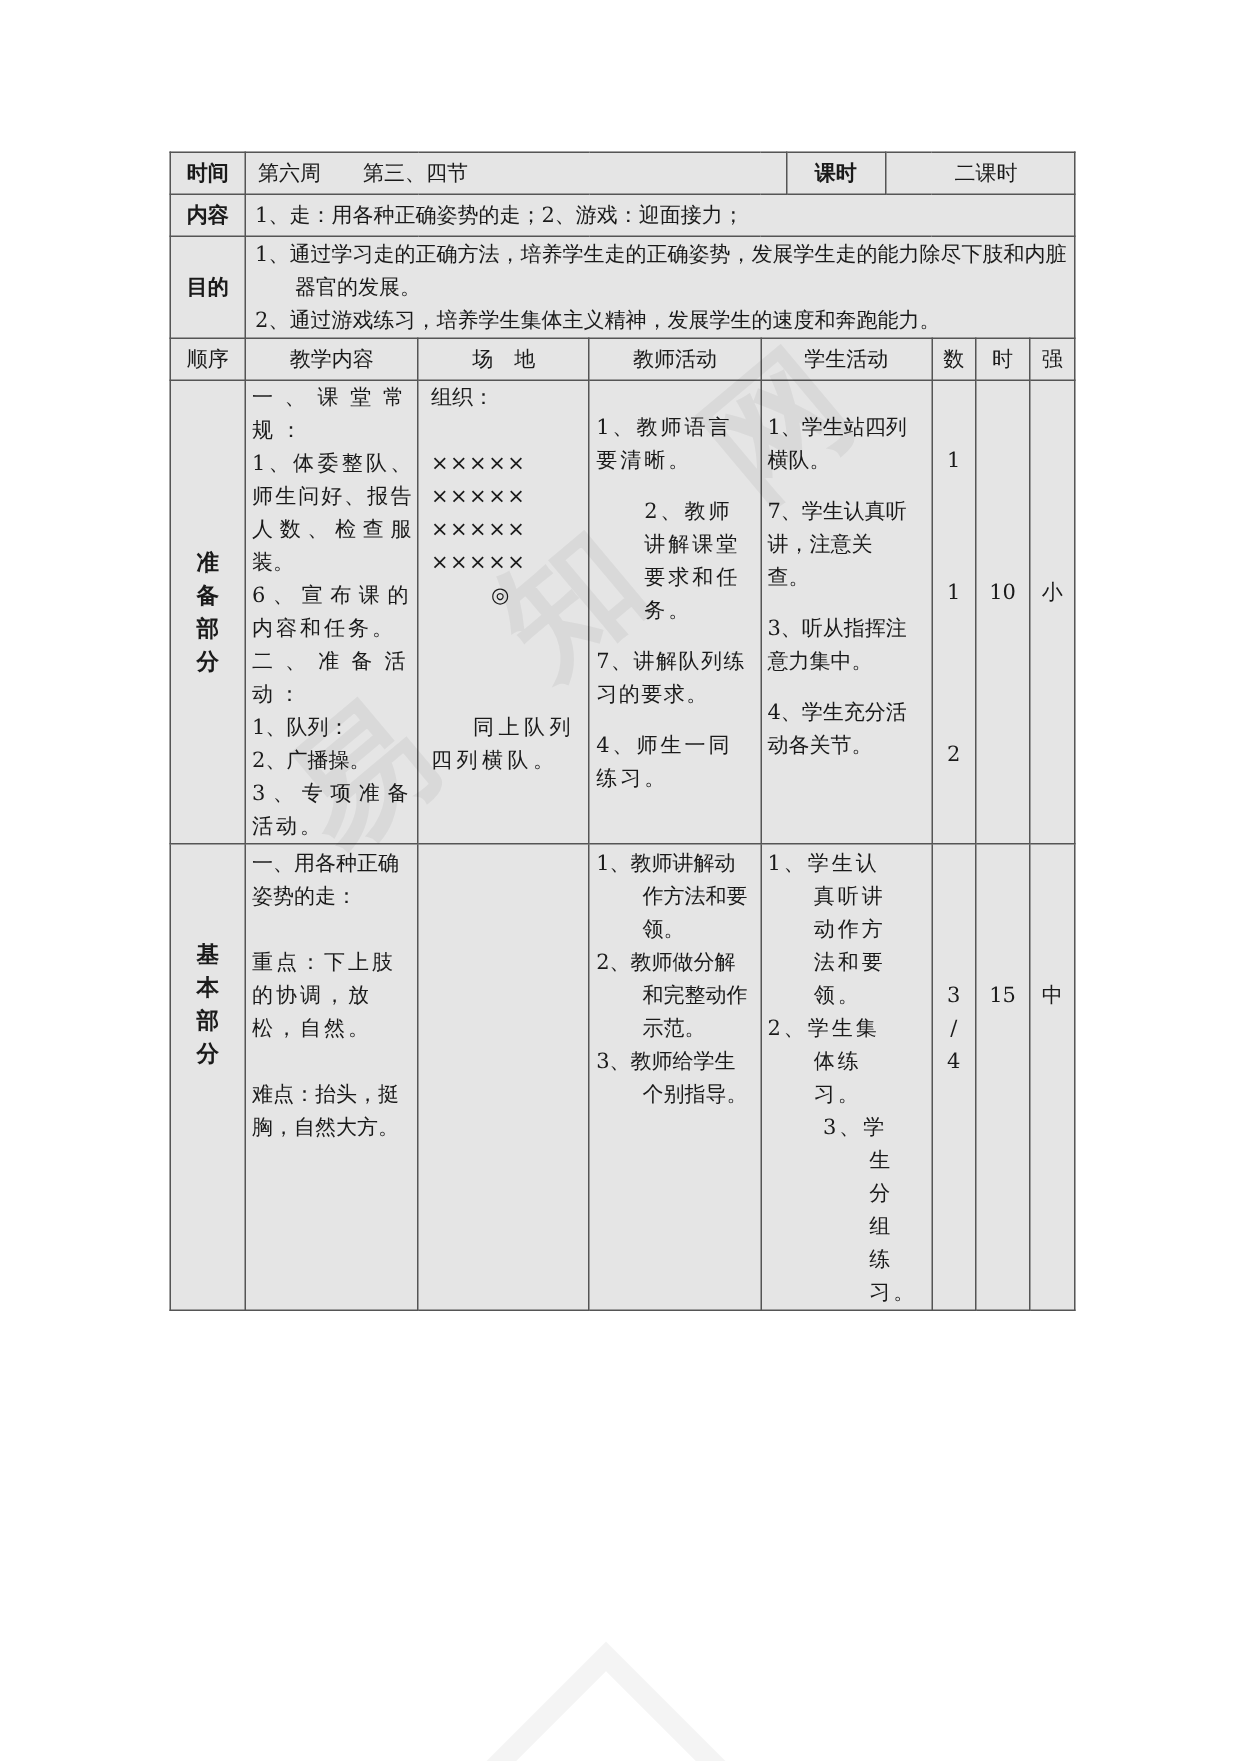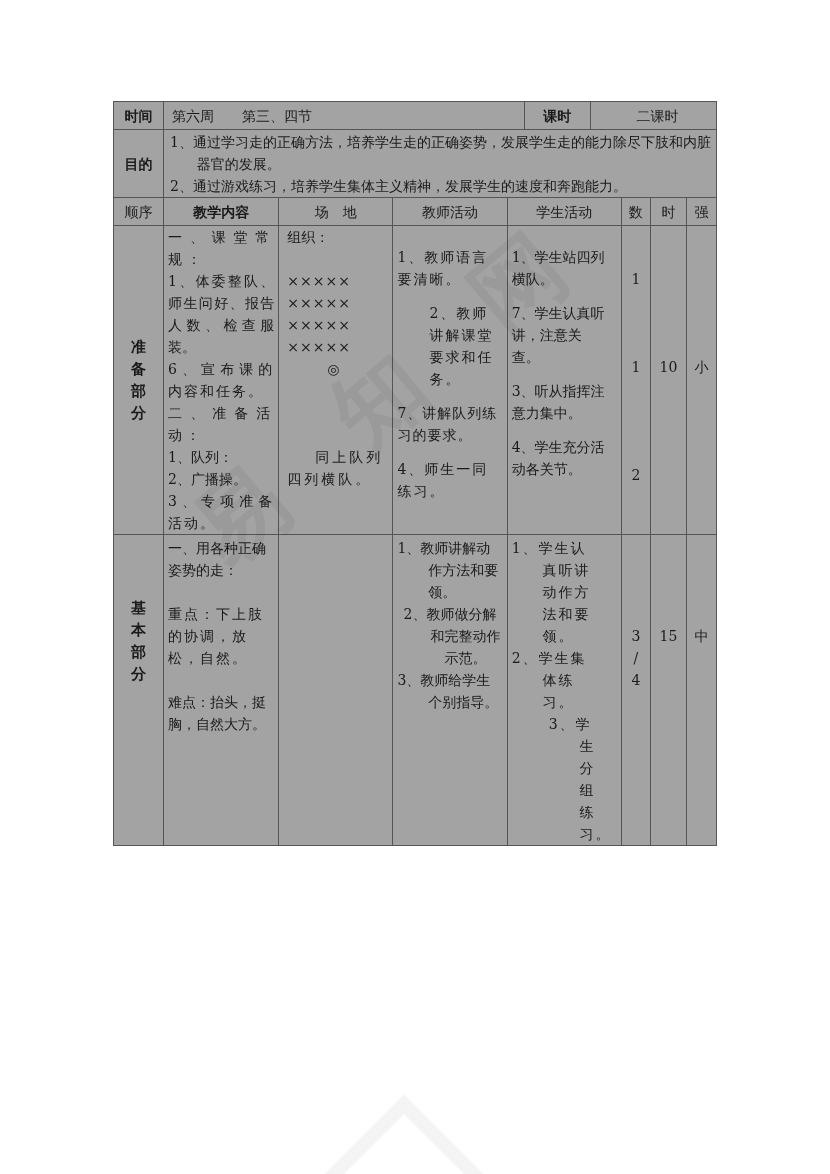--- a/index.html
+++ b/index.html
@@ -73,21 +73,21 @@
   .xrow { display: block; text-align: left; letter-spacing: 1px; font-family: "DejaVu Sans", sans-serif; font-size: 14px;}
   .justify { text-align: justify; text-align-last: left; }
   .num-col { text-align: center; padding: 0 !important; }
 </style>
 </head>
 <body>
 
 <div class="watermark" data-name="watermark-text" style="left:150px; top:330px;">易 知 网</div>
 <div class="wm-diamond" data-name="watermark-diamond" style="left:330px; top:1125px;"></div>
 
-<table class="plan" data-name="lesson-plan-grid" style="background:#a3a3a3; z-index:1;">
+<table class="plan" data-name="lesson-plan-grid" style="background:#e5e5e5; z-index:1;">
   <colgroup>
     <col style="width:50px">
     <col style="width:115px">
     <col style="width:114px">
     <col style="width:114px">
     <col style="width:17px">
     <col style="width:66px">
     <col style="width:31px">
     <col style="width:29px">
     <col style="width:36px">
@@ -95,32 +95,36 @@
   </colgroup>
 
   <tbody>
       <tr style="height:28px" data-name="time-row">
     <td class="hdr" data-name="time-label">时间</td>
     <td colspan="4" style="padding-left:8px; white-space:pre;" data-name="time-value">第六周　　第三、四节</td>
     <td class="hdr" data-name="period-label">课时</td>
     <td colspan="4" class="center" style="padding-left:12px;" data-name="period-value">二课时</td>
   </tr>
 
+  <tr style="height:28px" data-name="content-row">
+    <td class="hdr" data-name="content-label">内容</td>
+    <td colspan="9" style="padding-left:6px;" data-name="content-value">1、走：用各种正确姿势的走；2、游戏：迎面接力；</td>
+  </tr>
 
   <tr style="height:68px" data-name="goal-row">
     <td class="hdr" data-name="goal-label">目的</td>
     <td colspan="9" style="padding-left:6px; padding-right:2px;" data-name="goal-cell">
       <span class="list-line hang" data-name="goal-item-1">1、通过学习走的正确方法，培养学生走的正确姿势，发展学生走的能力除尽下肢和内脏器官的发展。</span>
       <span class="list-line" data-name="goal-item-2">2、通过游戏练习，培养学生集体主义精神，发展学生的速度和奔跑能力。</span>
     </td>
   </tr>
 
   <tr style="height:28px" data-name="column-header-row">
     <td class="hdr" style="font-weight:normal;" data-name="col-order">顺序</td>
-    <td class="hdr" style="font-weight:bold;margin-top:40px;" data-name="col-content">教学内容</td>
+    <td class="hdr" style="font-weight:normal;margin-top:40px;" data-name="col-content">教学内容</td>
     <td class="hdr" style="font-weight:normal; white-space:pre;" data-name="col-venue">场　地</td>
     <td class="hdr" style="font-weight:normal;" data-name="col-teacher">教师活动</td>
     <td colspan="3" class="hdr" style="font-weight:normal;" data-name="col-student">学生活动</td>
     <td class="hdr num-col" style="font-weight:normal;" data-name="col-count">数</td>
     <td class="hdr num-col" style="font-weight:normal;" data-name="col-time">时</td>
     <td class="hdr num-col" style="font-weight:normal;" data-name="col-intensity">强</td>
   </tr>
 
   <tr style="height:307px" data-name="section-preparation">
     <td class="section-label" data-name="section-label-preparation">
@@ -190,21 +194,21 @@
     <td class="top" style="padding-top:2px;" data-name="main-content">
       <span class="list-line">一、用各种正确姿势的走：</span>
       <span class="gap"></span>
       <span class="list-line" style="letter-spacing:2px;">重点：下上肢的协调，放松，自然。</span>
       <span class="gap"></span>
       <span class="list-line">难点：抬头，挺胸，自然大方。</span>
     </td>
     <td class="top" data-name="main-venue"></td>
     <td class="top" style="padding-top:2px;" data-name="main-teacher">
       <span class="list-line hang" style="padding-left:2.2em; text-indent:-2.2em;">1、教师讲解动作方法和要领。</span>
-      <span class="list-line hang" style="padding-left:2.2em; text-indent:-2.2em;text-align:center;">2、教师做分解和完整动作示范。</span>
+      <span class="list-line hang" style="padding-left:2.2em; text-indent:-2.2em;">2、教师做分解和完整动作示范。</span>
       <span class="list-line hang" style="padding-left:2.2em; text-indent:-2.2em;">3、教师给学生个别指导。</span>
     </td>
     <td colspan="3" class="top" style="padding-top:2px; padding-right:22px;" data-name="main-student">
       <span class="list-line hang" style="padding-left:2.2em; text-indent:-2.2em; letter-spacing:2px;">1、学生认真听讲动作方法和要领。</span>
       <span class="list-line hang" style="padding-left:2.2em; text-indent:-2.2em; letter-spacing:2px;">2、学生集体练习。</span>
       <span class="list-line hang" style="padding-left:2.2em; text-indent:-2.2em; letter-spacing:2px;margin-left:37px;">3、学生分组练习。</span>
     </td>
     <td class="top num-col" style="padding-top:90px !important;" data-name="main-counts">
       <span class="list-line">3</span>
       <span class="list-line">/</span>

